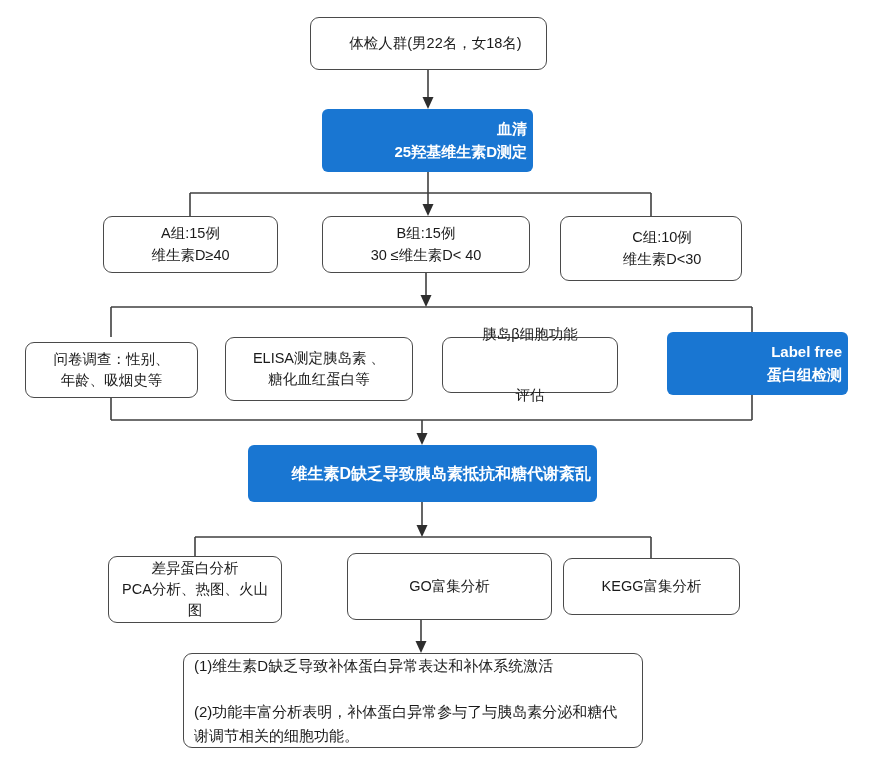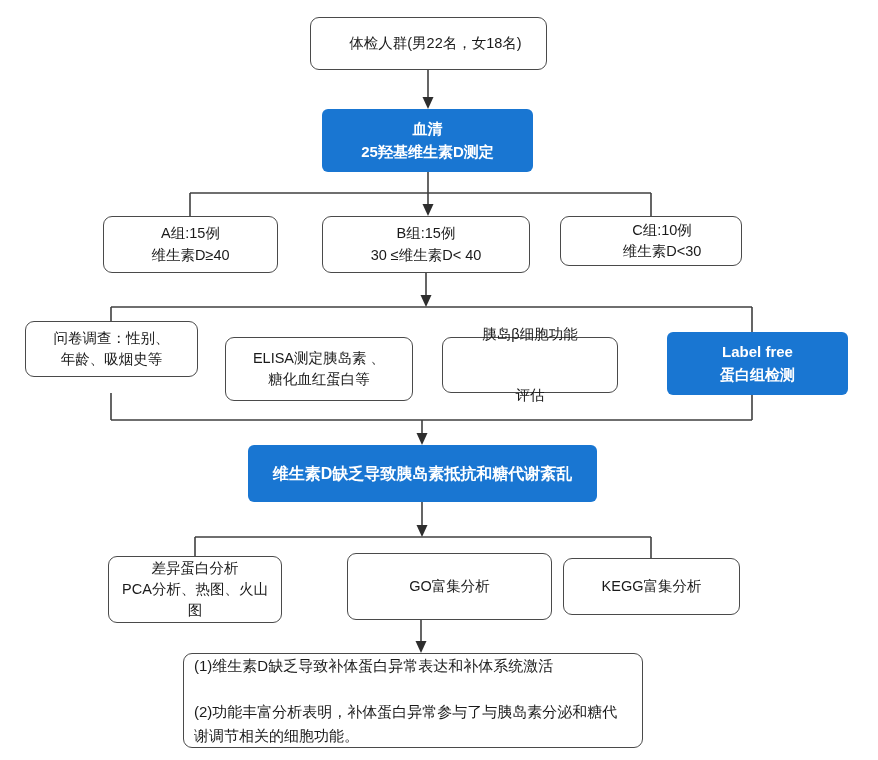--- a/index.html
+++ b/index.html
@@ -23,35 +23,35 @@
     padding:2px 6px;
   }
   .node-blue{
     position:absolute;
     box-sizing:border-box;
     background:#1976D2;
     border:none;
     border-radius:6px;
     display:flex;
     flex-direction:column;
-    align-items:center;
+    align-items:flex-end;
     justify-content:center;
     text-align:center;
     font-size:15px;
     font-weight:bold;
     color:#ffffff;
     line-height:1.5;
     padding:2px 6px;
   }
   #population{left:310px;top:17px;width:237px;height:53px;padding-left:20px;}
   #serum{left:322px;top:109px;width:211px;height:63px;}
   #group-a{left:103px;top:216px;width:175px;height:57px;}
   #group-b{left:322px;top:216px;width:208px;height:57px;}
-  #group-c{left:560px;top:216px;width:182px;height:50px;padding-left:28px;}
-  #questionnaire{left:25px;top:321px;width:173px;height:56px;}
+  #group-c{left:560px;top:216px;width:182px;height:65px;padding-left:28px;}
+  #questionnaire{left:25px;top:342px;width:173px;height:56px;}
   #elisa{left:225px;top:337px;width:188px;height:64px;}
   #beta-cell{left:442px;top:337px;width:176px;height:56px;gap:40px;}
   #label-free{left:667px;top:332px;width:181px;height:63px;}
   #mid-conclusion{left:248px;top:445px;width:349px;height:57px;font-size:16px;}
   #diff-protein{left:108px;top:556px;width:174px;height:67px;padding:2px 10px;}
   #go-box{left:318px;top:553px;width:205px;height:67px;margin-left:29px;}
   #kegg-box{left:563px;top:558px;width:177px;height:57px;}
   #findings{
     left:183px;top:653px;width:460px;height:95px;
     align-items:flex-start;justify-content:center;text-align:left;

